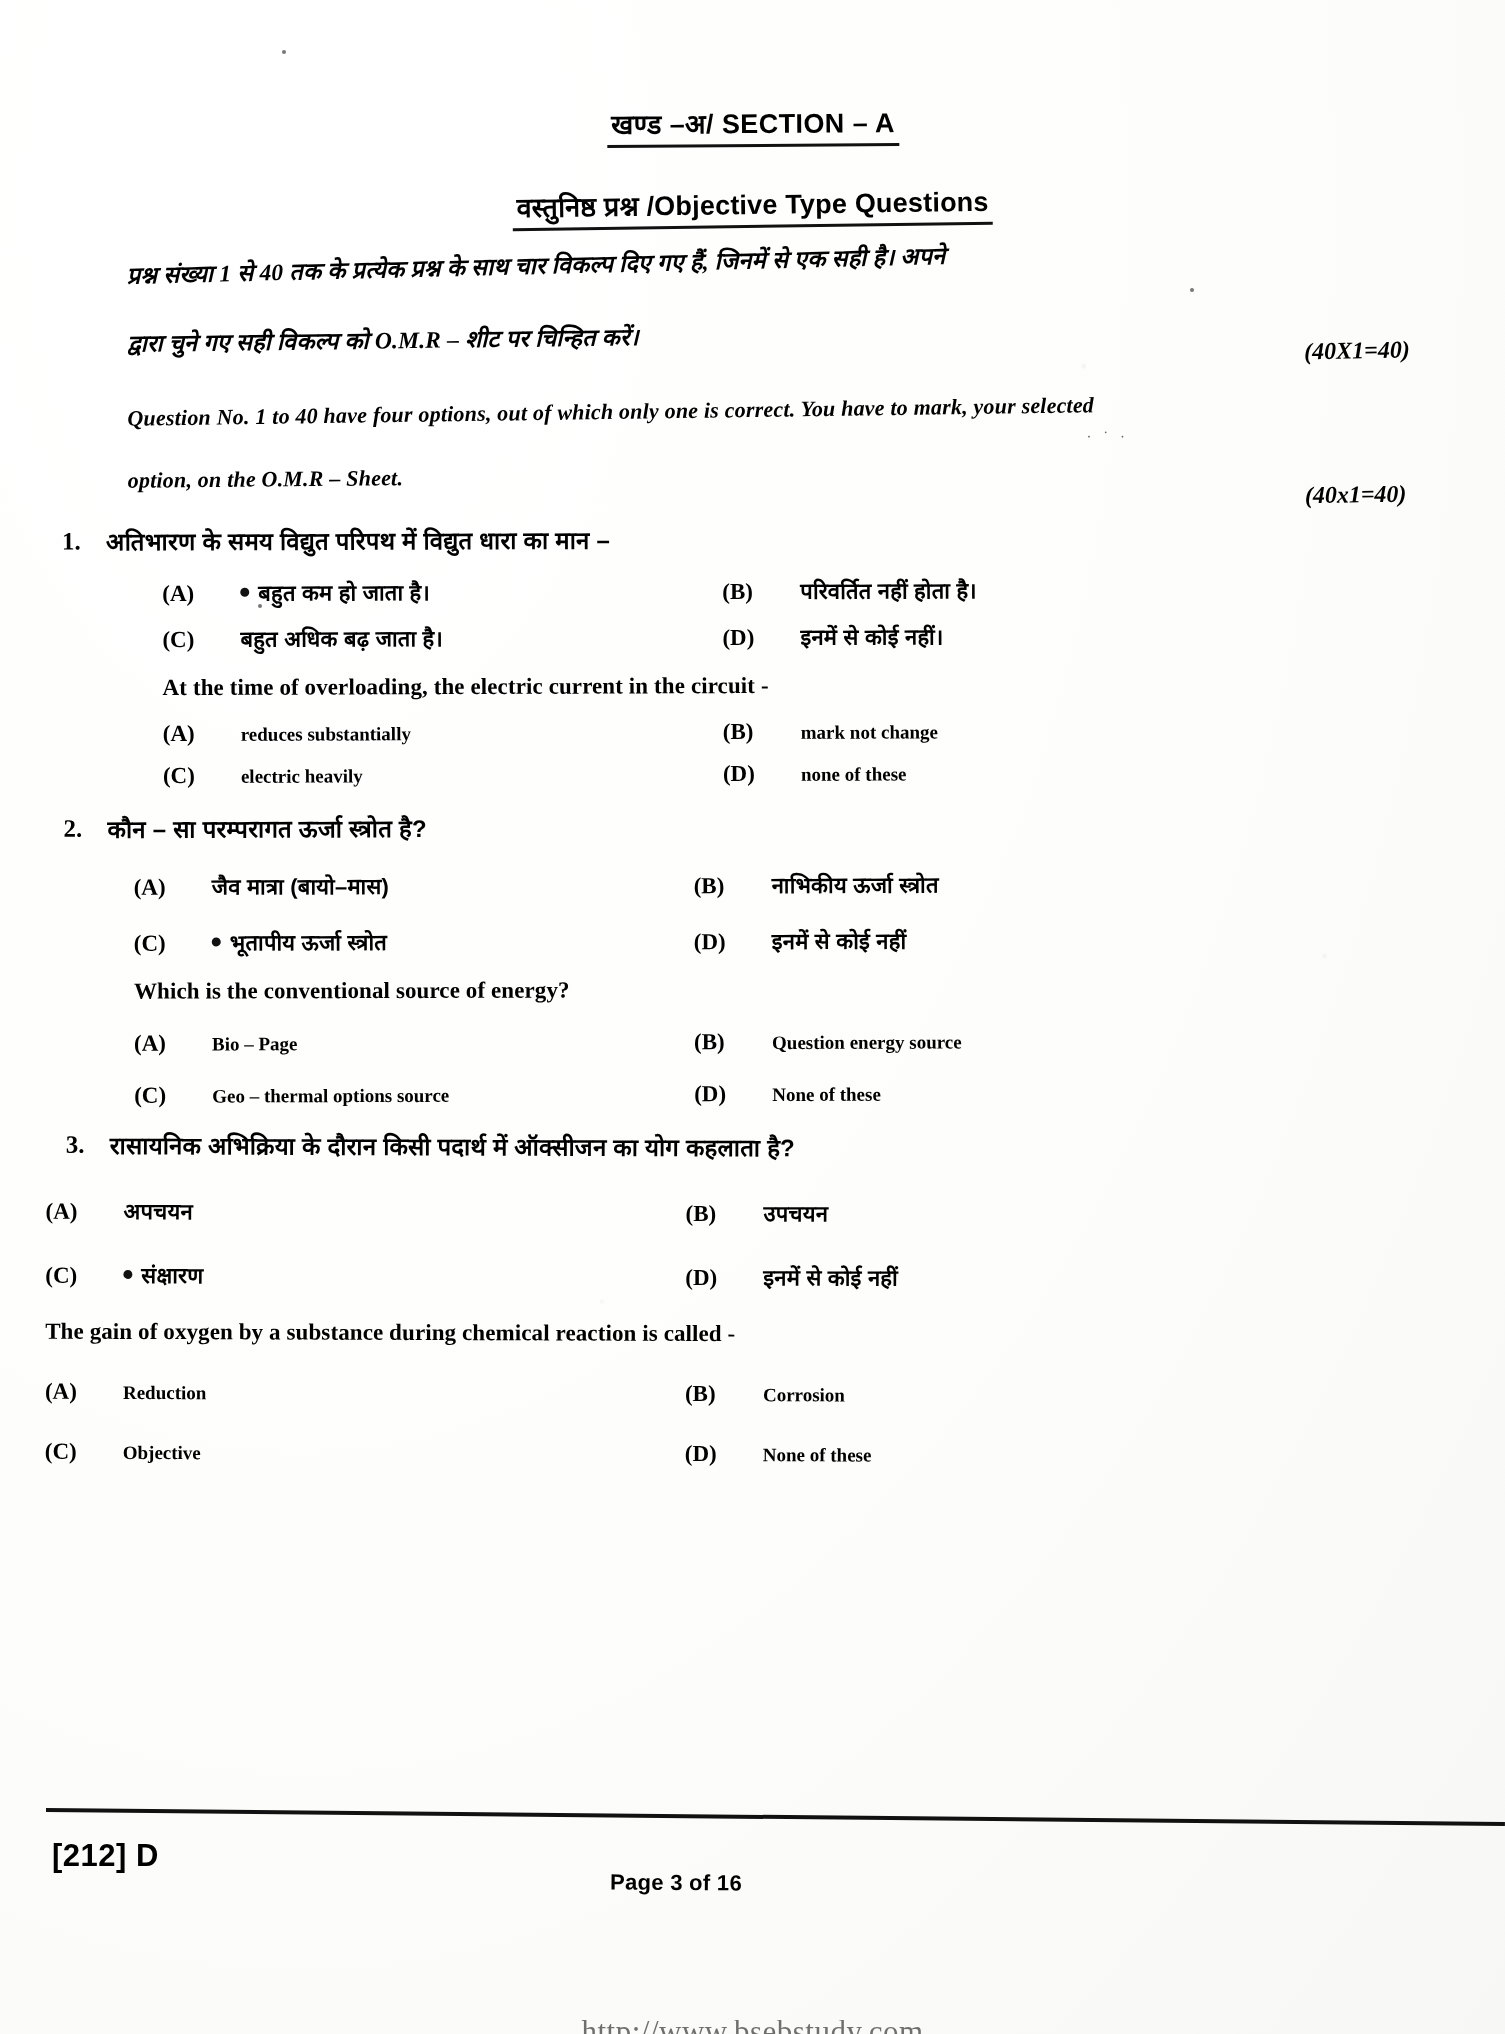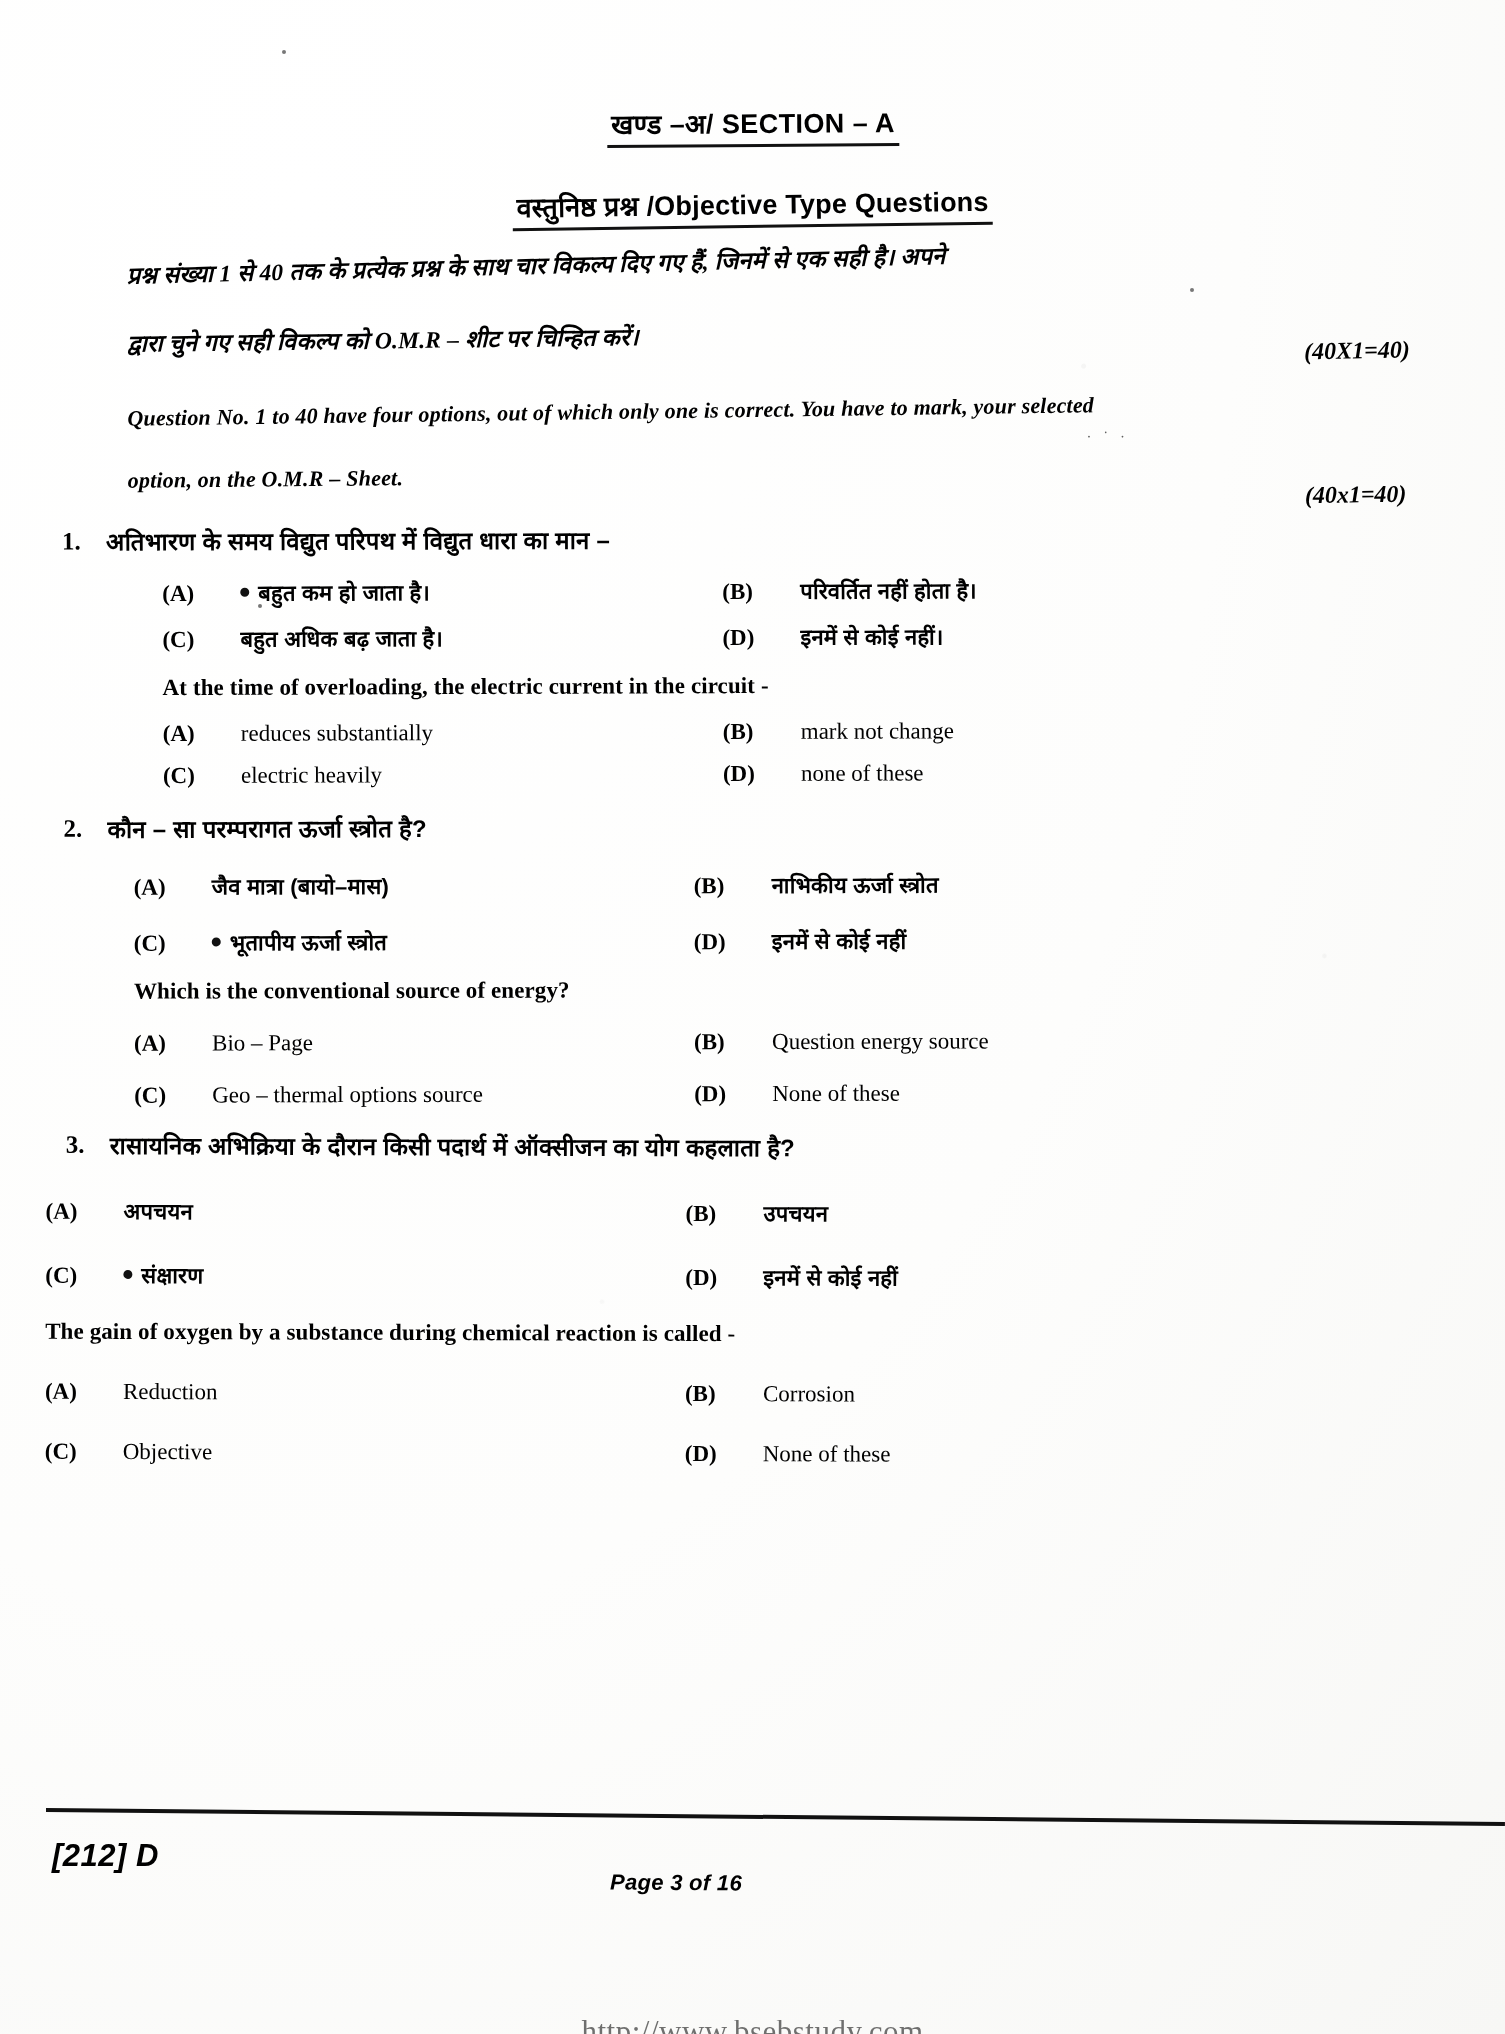--- a/index.html
+++ b/index.html
@@ -165,22 +165,22 @@
     flex:0 0 78px;
   }
   .opt .val-hi{
     font-family:"Liberation Sans", sans-serif;
     font-size:22px;
     font-weight:600;
     letter-spacing:.2px;
   }
   .opt .val-en{
     font-family:"Liberation Serif", serif;
-    font-weight:normal;
-    font-size:23px;
+    font-weight:bold;
+    font-size:19px;
   }
   .opt .bullet{
     display:inline-block;
     width:9px;height:9px;
     border-radius:50%;
     background:#111;
     margin-right:9px;
     position:relative;top:-4px;
   }
 
@@ -195,21 +195,20 @@
   #q2 .qtext-en{ padding-left:130px; }
   #q2 .opts{ padding-left:130px; }
   #q2 .optrow{ margin-top:26px; }
 
   
   .footer{
     position:absolute;
     left:0;right:0;
     top:1798px;
     height:150px;
-    font-style:italic;
   }
   .footer .rule{
     position:absolute;
     left:46px;right:0px;
     top:10px;
     height:4px;
     background:#111;
     transform:rotate(0.55deg);
     transform-origin:0 50%;
   }

